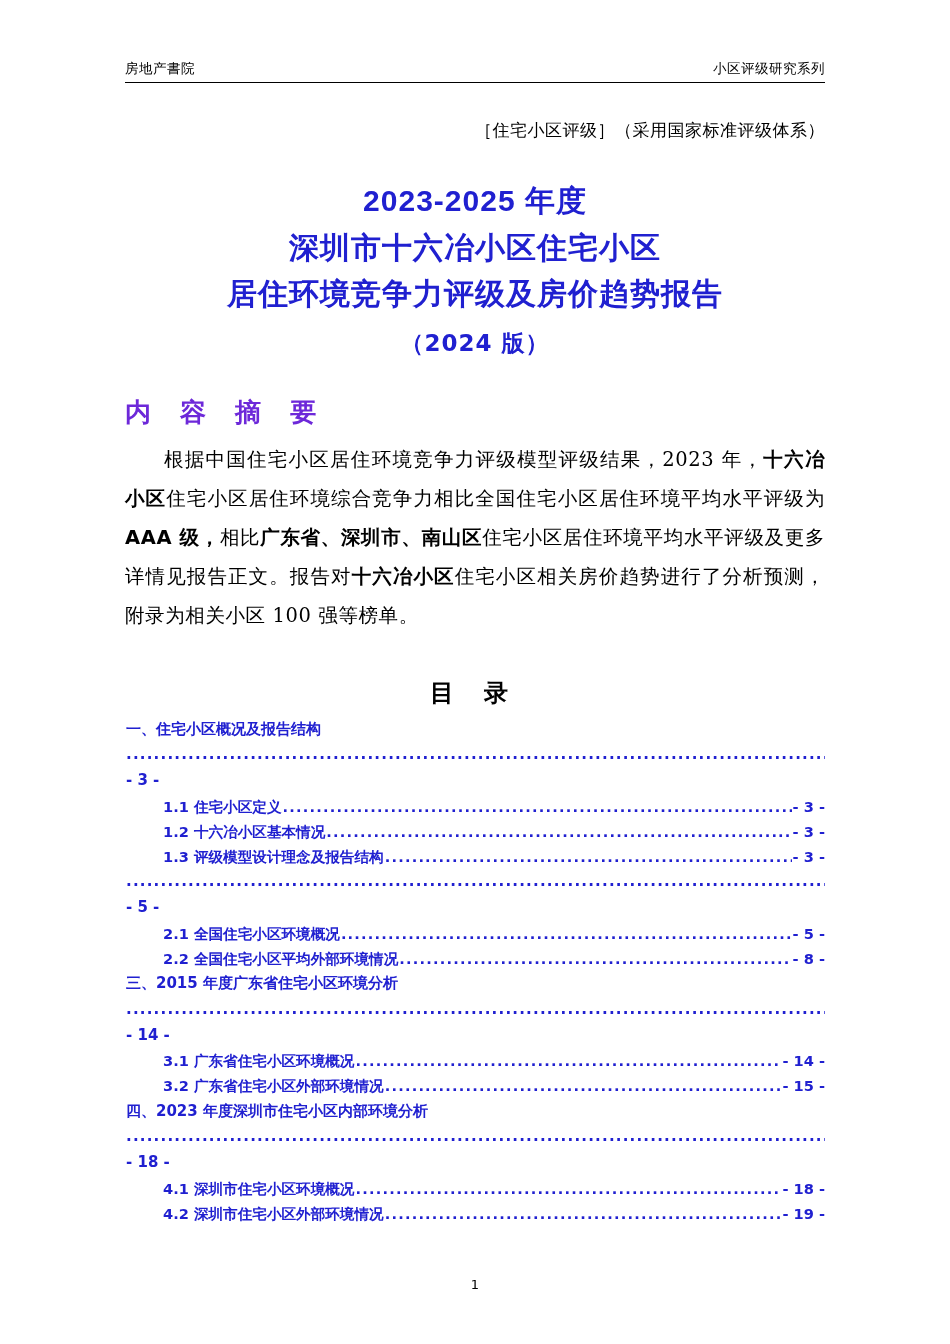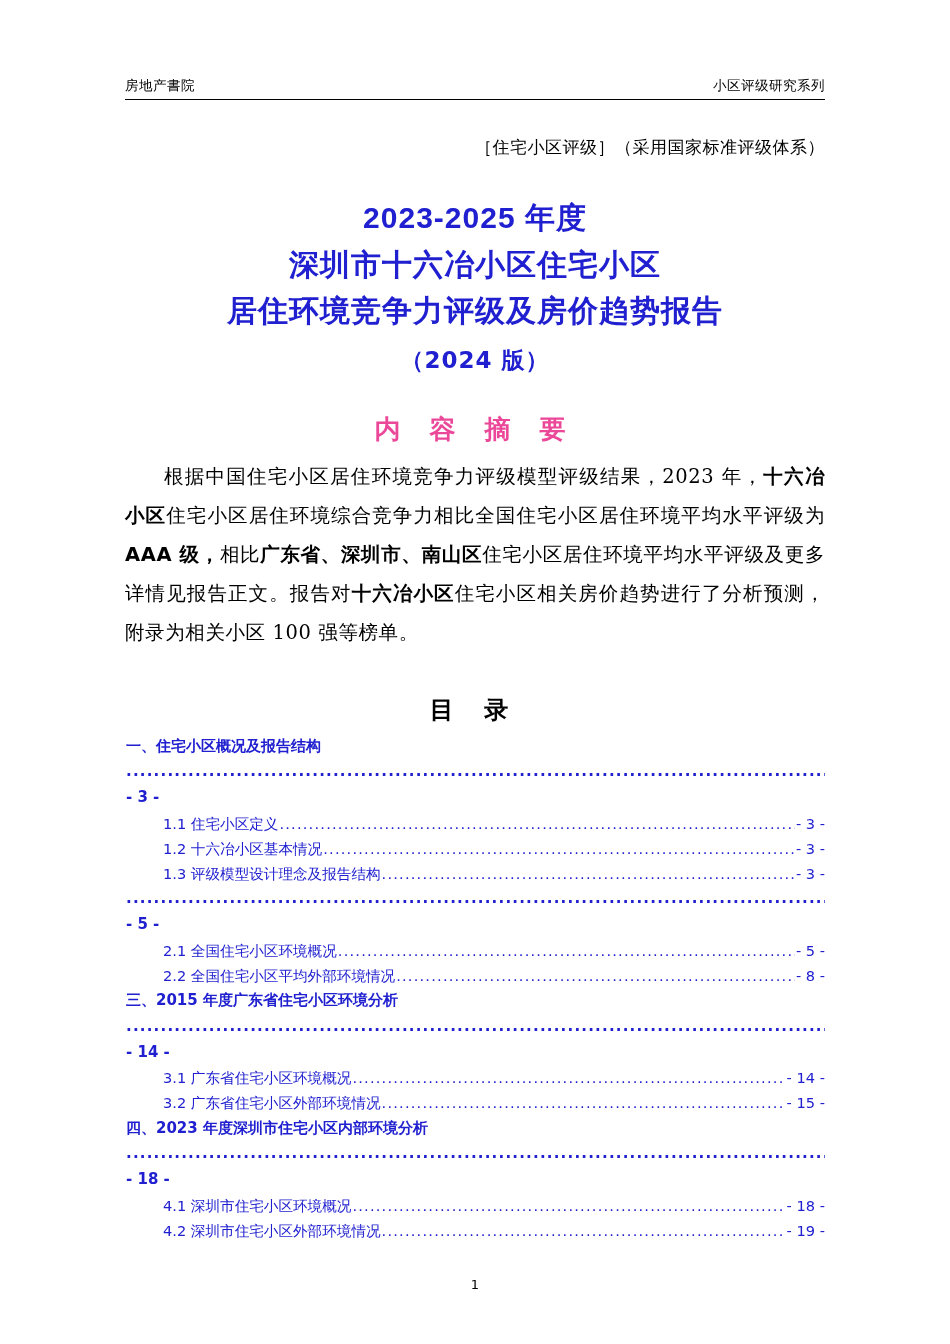--- a/index.html
+++ b/index.html
@@ -10,21 +10,21 @@
   body {
     width: 950px;
     height: 1344px;
     font-family: "Liberation Serif", serif;
     color: #000000;
     position: relative;
     overflow: hidden;
   }
   .page {
     position: absolute;
-    left: 0; top: 17px;
+    left: 0; top: 0;
     width: 950px;
     height: 1140px;
     box-sizing: border-box;
     padding: 60px 125px 0 125px;
   }
   
   .header {
     display: flex;
     justify-content: space-between;
     align-items: flex-end;
@@ -61,47 +61,46 @@
     text-align: center;
     color: #2020d0;
     font-family: "DejaVu Sans", sans-serif;
     font-weight: bold;
     font-size: 23px;
     margin-top: 10px;
     letter-spacing: 1px;
   }
   
   .section-title {
-    text-align: center;
     font-family: "DejaVu Sans", sans-serif;
     font-weight: bold;
     font-size: 26px;
     letter-spacing: 10px;
     margin-top: 36px;
     margin-bottom: 10px;
-    color: #ec4899;
+    color: #6d28d9;
   }
   .abstract {
     font-family: "DejaVu Serif", serif;
     font-size: 19.5px;
     line-height: 2.0;
     text-align: justify;
     text-justify: inter-ideograph;
     text-indent: 2em;
     letter-spacing: 0.6px;
     margin-top: 6px;
   }
   .abstract b {
     font-family: "DejaVu Sans", sans-serif;
     font-weight: bold;
   }
   
   .toc-title {
     text-align: center;
-    font-family: Liberation Sans, sans-serif;
+    font-family: Liberation Serif, serif;
     font-weight: bold;
     font-size: 24px;
     letter-spacing: 12px;
     margin-top: 42px;
     margin-bottom: 8px;
     color: #000;
   }
   .toc {
     font-family: "DejaVu Sans", sans-serif;
     color: #2020d0;
@@ -113,21 +112,21 @@
     white-space: nowrap;
     line-height: 1.72;
     overflow: hidden;
   }
   .toc-entry.level1 {
     font-weight: bold;
     padding-left: 0px;
     flex-direction: column;
   }
   .toc-entry.level2 {
-    font-weight: normal;
+    font-weight: bold;
     padding-left: 38px;
     font-size: 14.6px;
   }
   .toc-label {
     flex: 0 0 auto;
   }
   .toc-dots {
     flex: 1 1 auto;
     overflow: hidden;
     margin: 0 1px;

